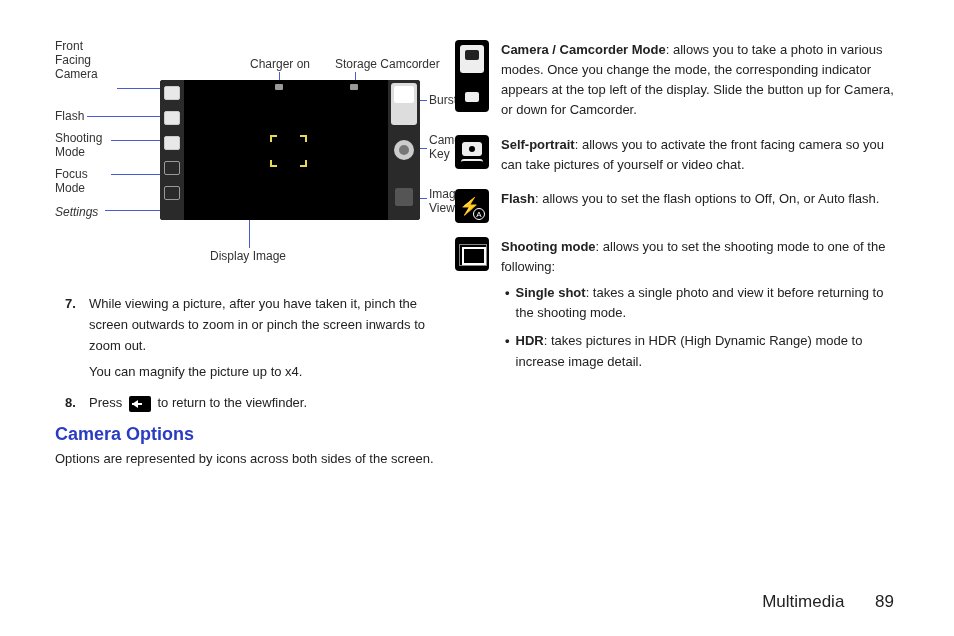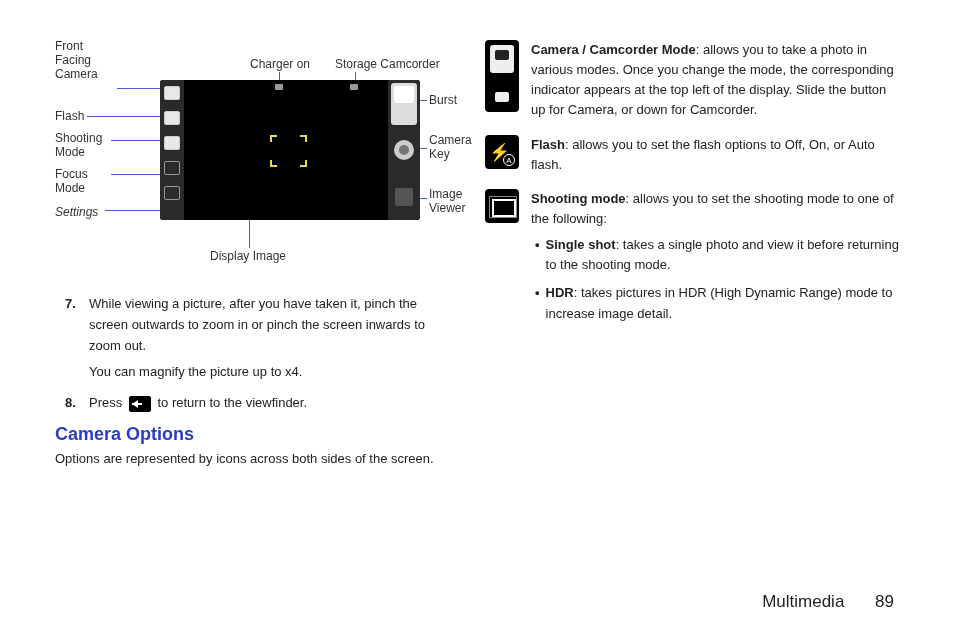--- a/index.html
+++ b/index.html
@@ -6,21 +6,21 @@
   body {
     font-family: Arial, Helvetica, sans-serif;
     font-size: 13px;
     color: #222;
     width: 954px;
     height: 636px;
     background: #fff;
     position: relative;
     padding: 40px 55px 30px 55px;
   }
-  .columns { display: flex; gap: 30px; }
+  .columns { display: flex; }
   .left-col { flex: 0 0 400px; }
   .right-col { flex: 1; }
 
   
   .diagram { position: relative; width: 400px; height: 230px; margin-bottom: 24px; }
   .dlabel { position: absolute; font-size: 12px; line-height: 1.15; color: #333; }
   .screen {
     position: absolute; left: 105px; top: 40px; width: 260px; height: 140px;
     background: #000; border-radius: 3px;
   }
@@ -160,20 +160,29 @@
     <div class="entry">
       <div class="entry-icon ic-toggle">
         <span class="cam-glyph"></span>
           <span class="vid-glyph"></span>
       </div>
       <div class="entry-body">
         <b>Camera / Camcorder Mode</b><span>: allows you to take a photo in various modes. Once you change the mode, the corresponding indicator appears at the top left of the display. Slide the button up for Camera, or down for Camcorder.</span>
       </div>
     </div>
 
+    <div class="entry">
+      <div class="entry-icon ic-selfie">
+          <span class="dot"></span>
+          <span class="arrows"></span>
+        </div>
+      <div class="entry-body">
+        <b>Self-portrait</b><span>: allows you to activate the front facing camera so you can take pictures of yourself or video chat.</span>
+      </div>
+    </div>
 
     <div class="entry">
       <div class="entry-icon ic-flash">
           <span class="a">A</span>
         </div>
       <div class="entry-body">
         <b>Flash</b><span>: allows you to set the flash options to Off, On, or Auto flash.</span>
       </div>
     </div>
 

